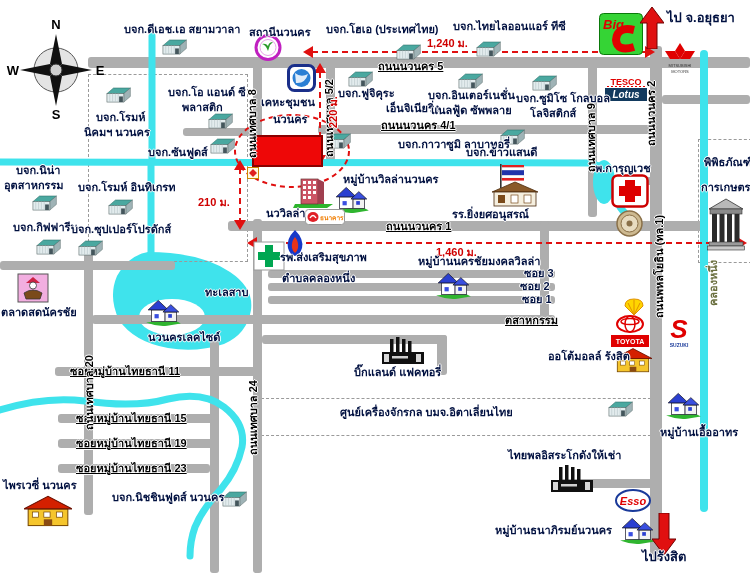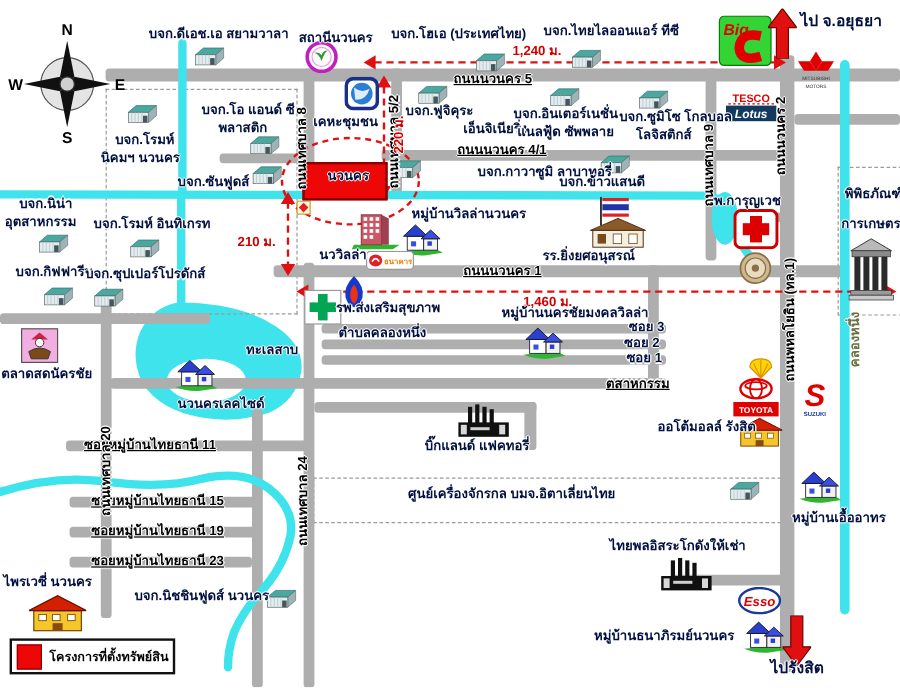--- a/index.html
+++ b/index.html
@@ -550,21 +550,21 @@
       <div class="lbl" style="left: 326px; top: 23px;">บจก.โฮเอ (ประเทศไทย)</div>
       <div class="lbl" style="left: 453px; top: 20px;">บจก.ไทยไลออนแอร์ ทีซี</div>
       <div class="lbl big" style="left: 667px; top: 11px;">ไป จ.อยุธยา</div>
       <div class="lbl r" style="left: 427px; top: 37px;">1,240 ม.</div>
       <div class="lbl k" style="left: 378px; top: 60px;">ถนนนวนคร 5</div>
       <div class="lbl" style="left: 168px; top: 86px;">บจก.โอ แอนด์ ซี</div>
       <div class="lbl" style="left: 182px; top: 101px;">พลาสติก</div>
       <div class="lbl" style="left: 96px; top: 111px;">บจก.โรมห์</div>
       <div class="lbl" style="left: 84px; top: 126px;">นิคมฯ นวนคร</div>
       <div class="lbl" style="left: 261px; top: 96px;">เคหะชุมชน</div>
-      <div class="lbl" style="left: 273px; top: 113px; margin-top: 28px;">นวนคร</div>
+      <div class="lbl" style="left: 273px; top: 113px;">นวนคร</div>
       <div class="lbl" style="left: 338px; top: 87px;">บจก.ฟูจิคุระ</div>
       <div class="lbl" style="left: 339px; top: 102px; padding-left: 47px;">เอ็นจิเนียริ่ง</div>
       <div class="lbl" style="left: 428px; top: 89px;">บจก.อินเตอร์เนชั่น</div>
       <div class="lbl" style="left: 431px; top: 104px;">แนลฟู้ด ซัพพลาย</div>
       <div class="lbl" style="left: 516px; top: 92px;">บจก.ซูมิโซ โกลบอล</div>
       <div class="lbl" style="left: 530px; top: 107px;">โลจิสติกส์</div>
       <div class="lbl k" style="left: 381px; top: 119px;">ถนนนวนคร 4/1</div>
       <div class="lbl" style="left: 358px; top: 138px; margin-left: 40px;">บจก.กาวาซูมิ ลาบาทอรี่</div>
       <div class="lbl" style="left: 466px; top: 146px;">บจก.ข้าวแสนดี</div>
       <div class="lbl" style="left: 148px; top: 146px;">บจก.ซันฟูดส์</div>
@@ -609,17 +609,13 @@
       <div class="lbl v" style="left: 323px; top: 157px;">ถนนเทศบาล 5/2</div>
       <div class="lbl rv" style="left: 327px; top: 128px;">220 ม.</div>
       <div class="lbl v" style="left: 585px; top: 172px;">ถนนเทศบาล 9</div>
       <div class="lbl v" style="left: 645px; top: 146px;">ถนนนวนคร 2</div>
       <div class="lbl v" style="left: 653px; top: 318px;">ถนนพหลโยธิน (ทล.1)</div>
       <div class="lbl cn" style="left: 707px; top: 306px;">คลองหนึ่ง</div>
       <div class="lbl v" style="left: 83px; top: 430px;">ถนนเทศบาล 20</div>
       <div class="lbl v" style="left: 247px; top: 455px;">ถนนเทศบาล 24</div>
     </div>
 
-  <div id="legend">
-    <div class="sw"></div>
-    <span>โครงการที่ตั้งทรัพย์สิน</span>
-  </div>
 </div>
 
 </body></html>

